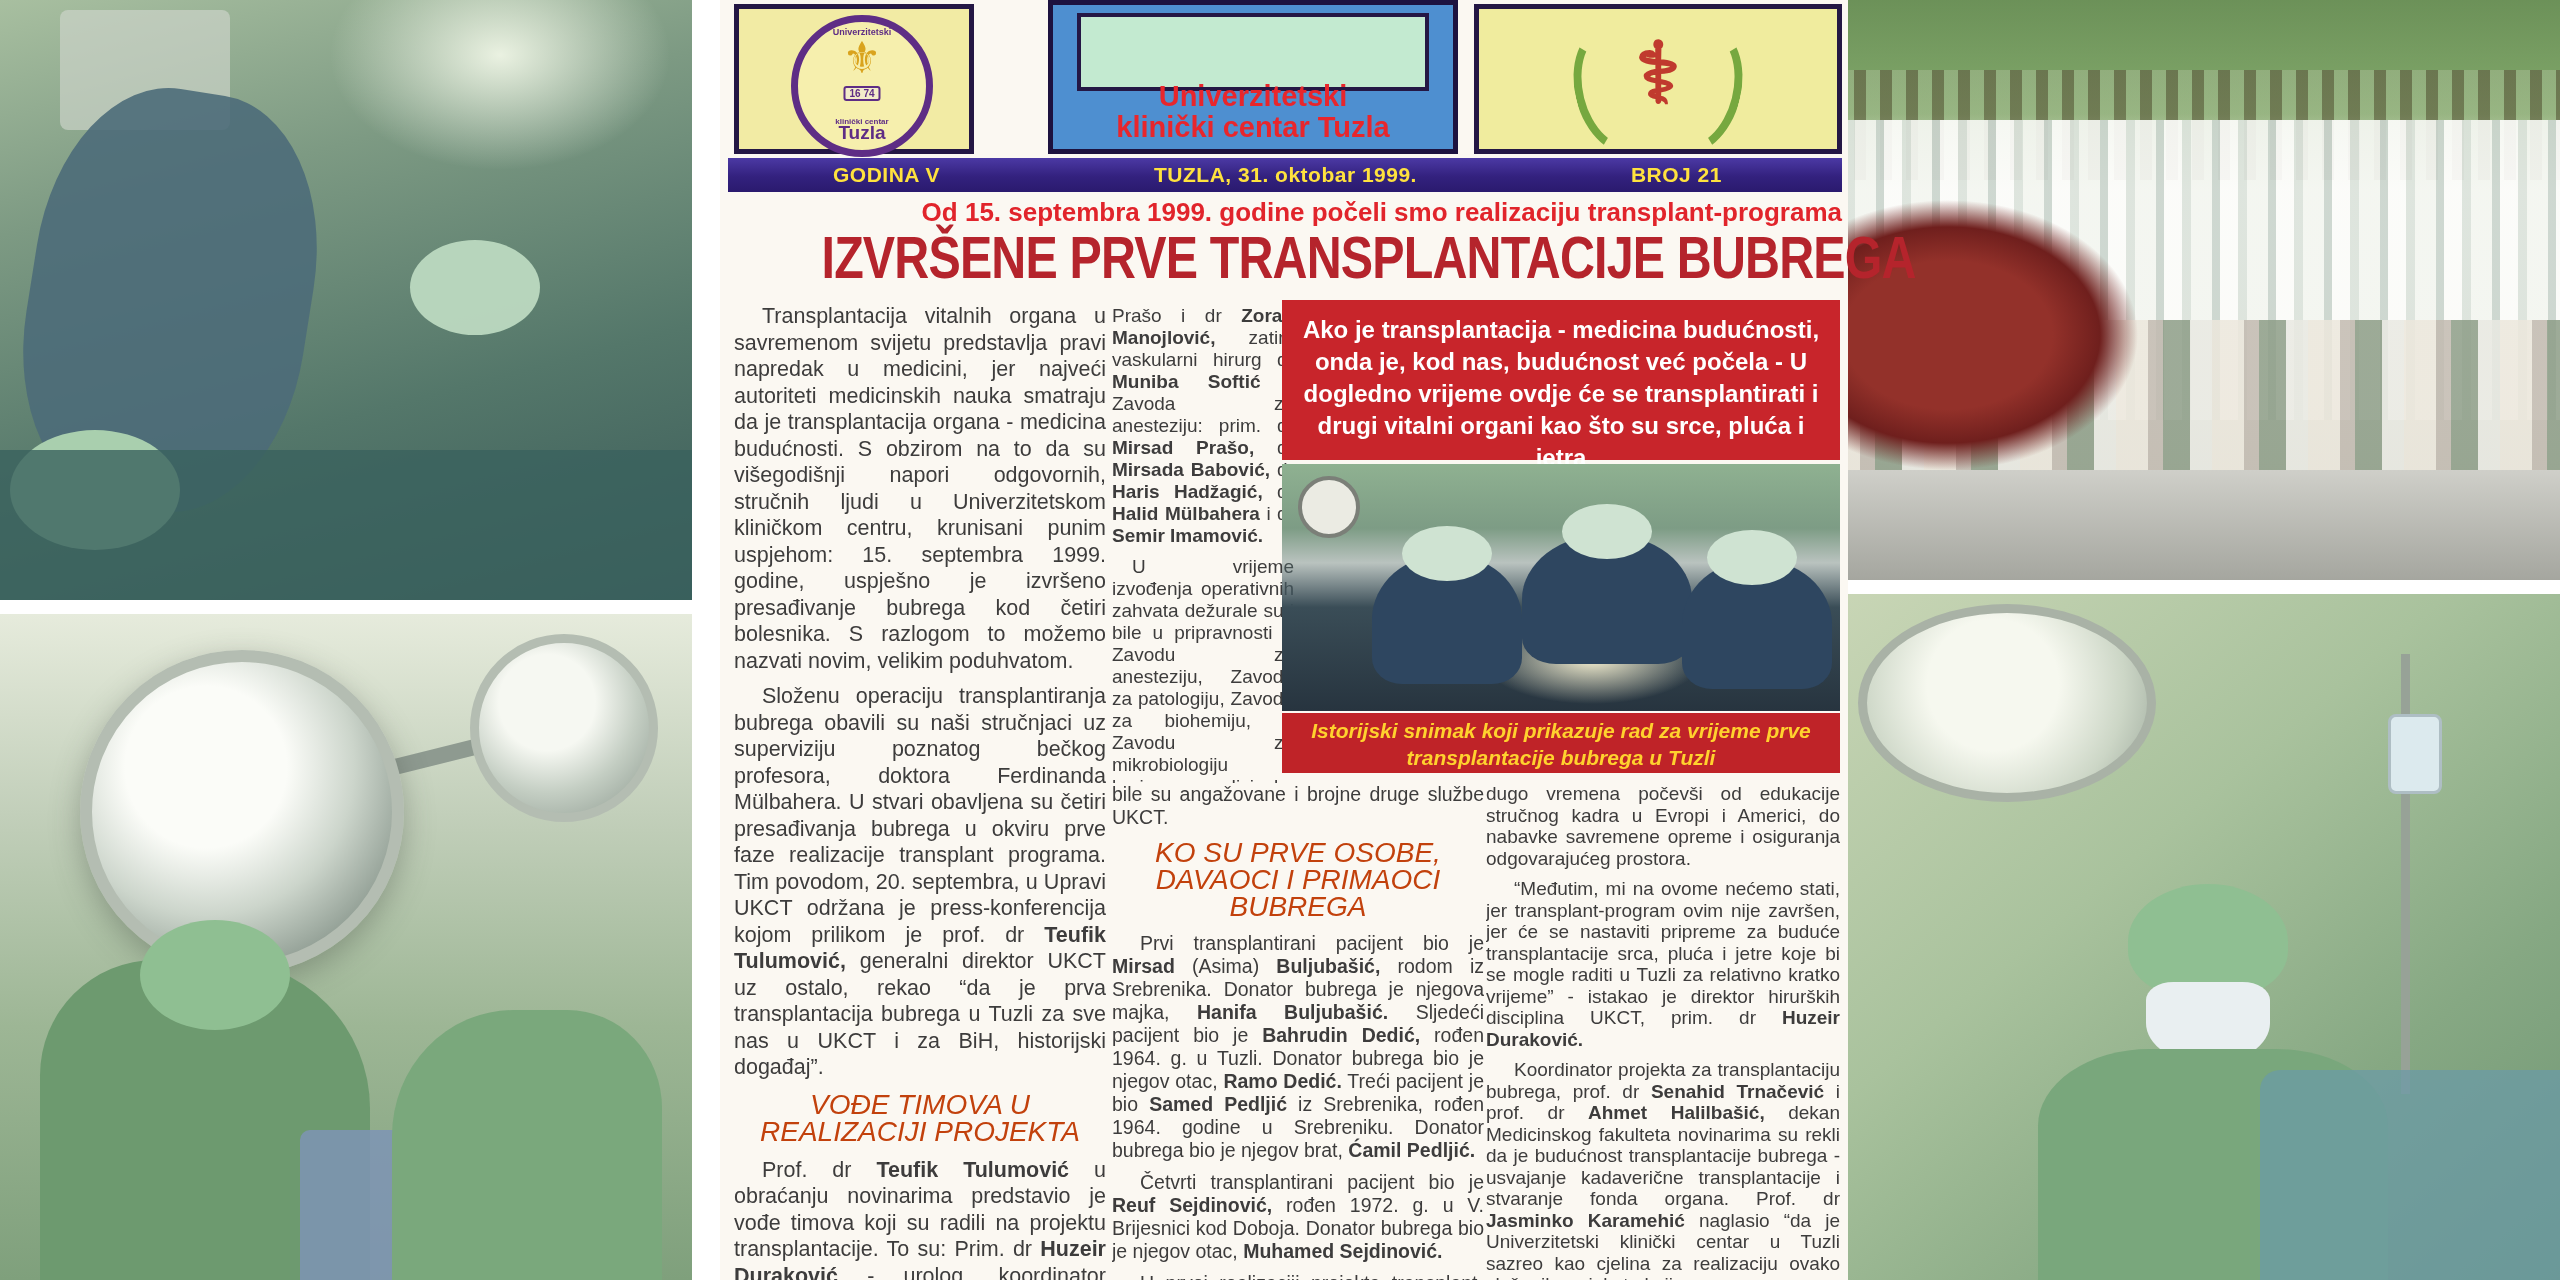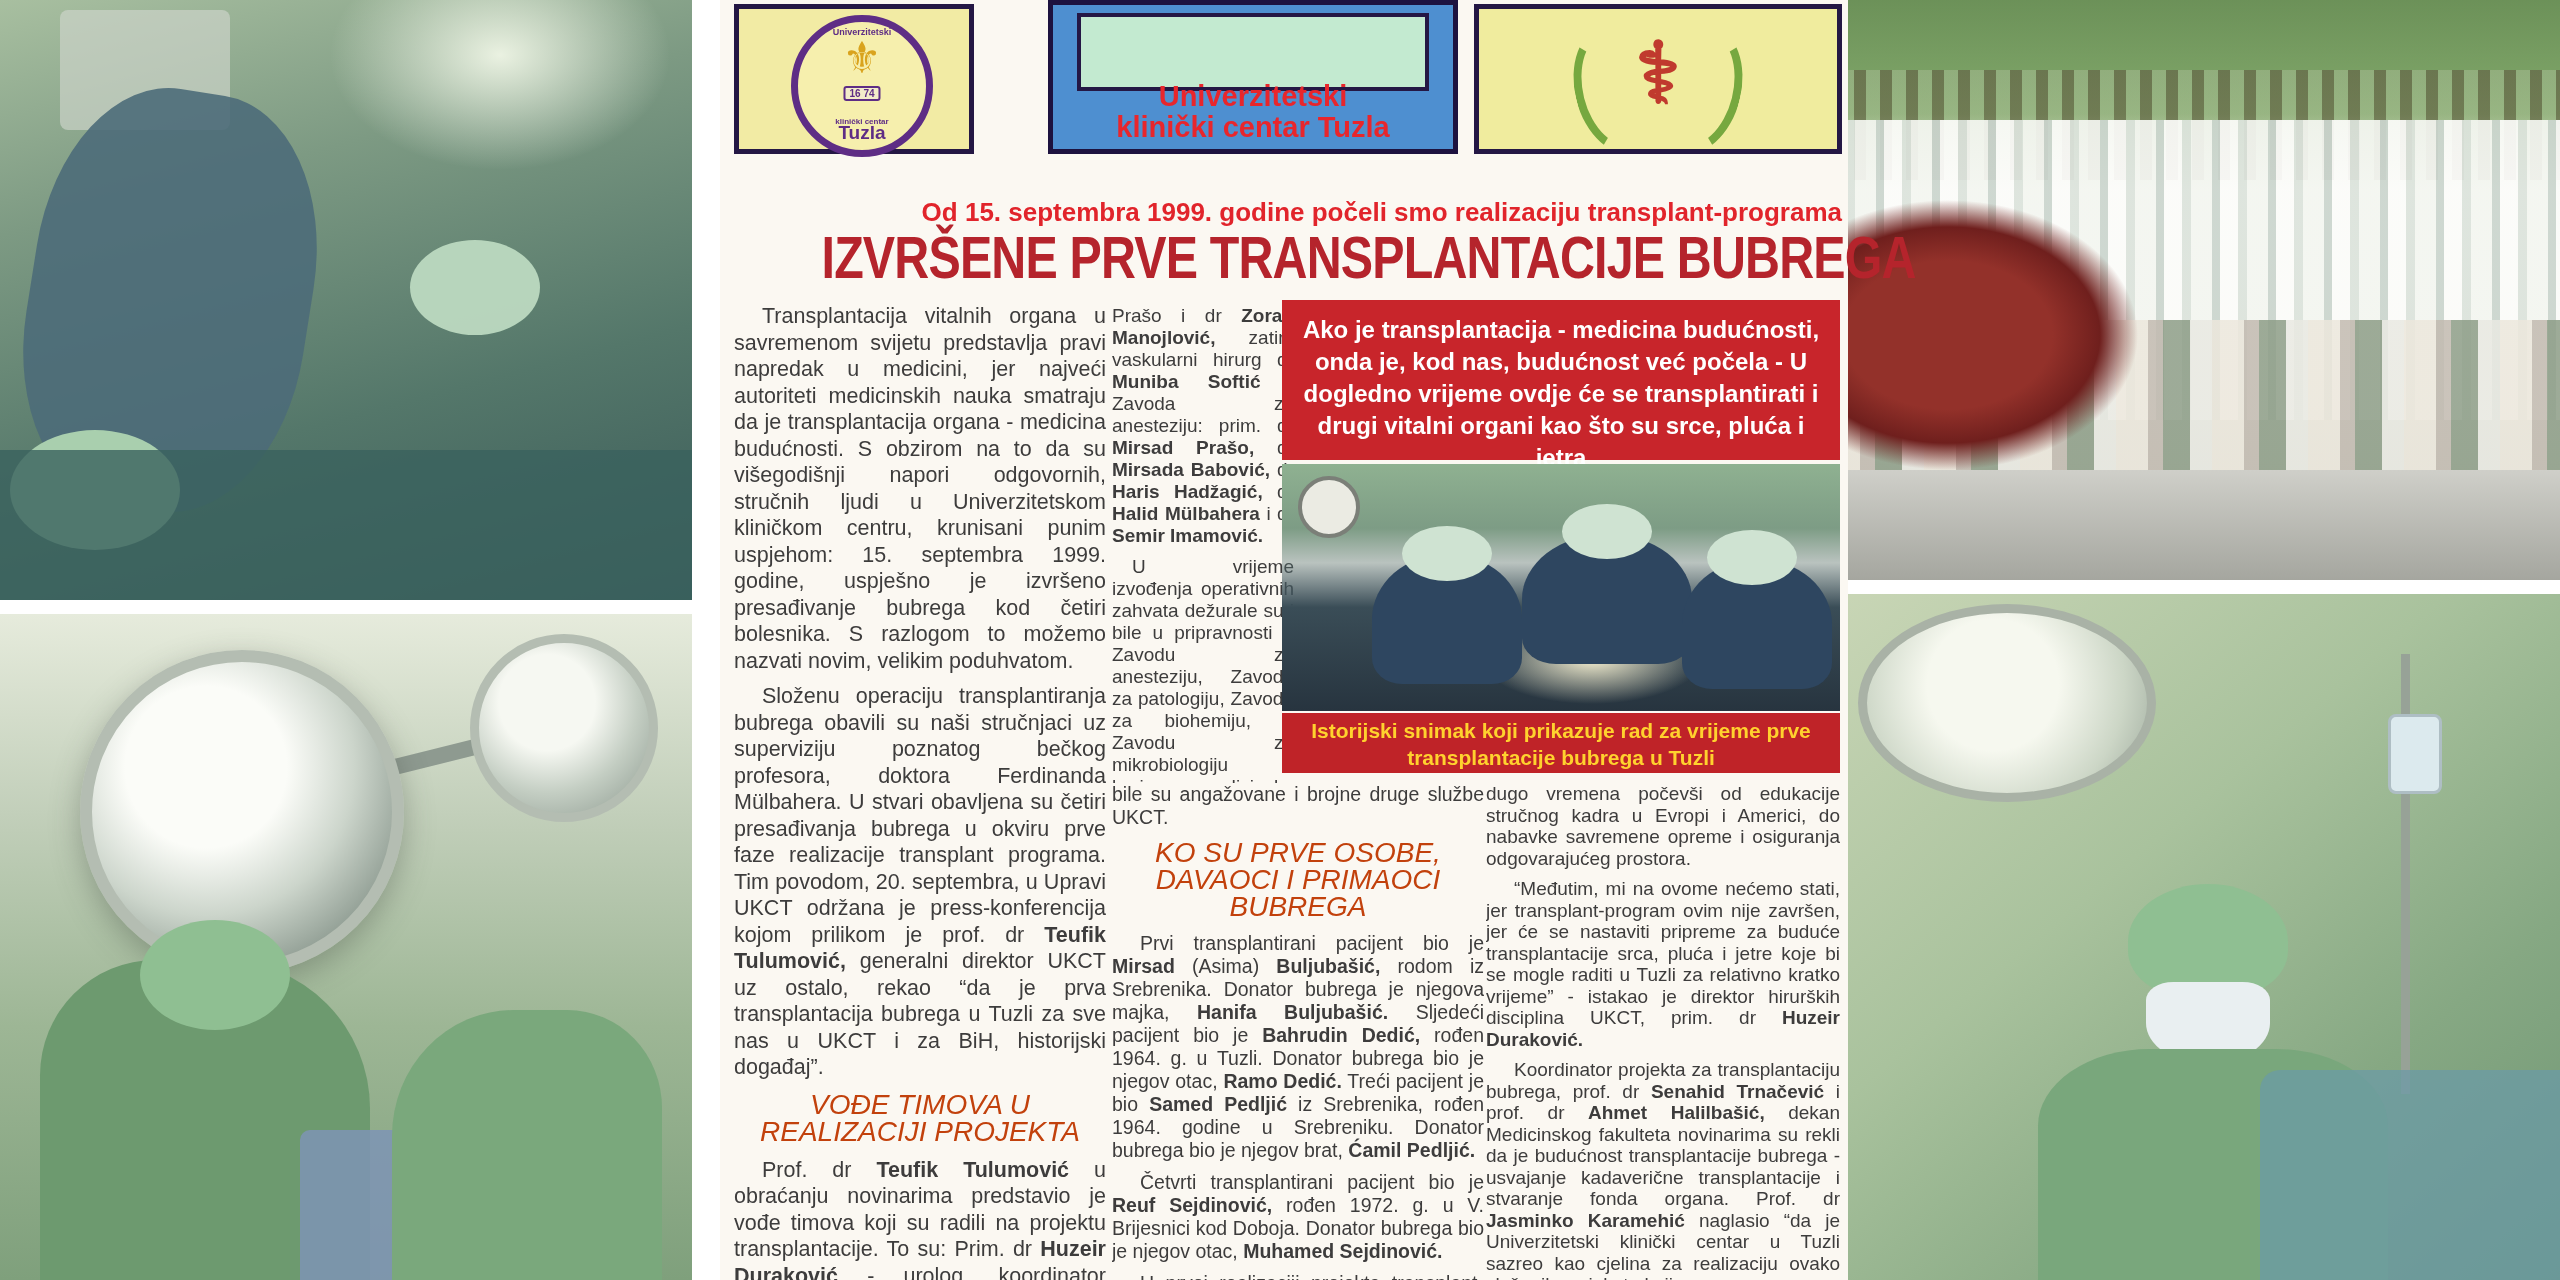--- a/index.html
+++ b/index.html
@@ -86,21 +86,21 @@
              font-size:24px;line-height:32px;text-align:center;padding:14px 18px;}
   .art-photo{left:562px;top:464px;width:558px;height:247px;overflow:hidden;
              background:linear-gradient(180deg,#8fb191 0%,#7d9c85 26%,#54707064 40%,#3a4d57 58%,#27343f 100%);}
   .p-clock{position:absolute;left:16px;top:12px;width:54px;height:54px;border-radius:50%;background:#ebebE3;
            border:4px solid #7b7f78;}
   .p-glow{position:absolute;left:200px;top:150px;width:220px;height:90px;border-radius:50%;
           background:radial-gradient(closest-side,rgba(255,248,215,.95),rgba(255,248,215,0));}
   .p-fig{position:absolute;width:150px;height:130px;background:#2e4660;border-radius:50% 50% 20% 20%;}
   .p-cap{position:absolute;width:90px;height:55px;background:#cfe3d2;border-radius:50%;}
   .caption-bar{left:562px;top:713px;width:558px;height:60px;background:#bf2328;color:#ffd22e;font-weight:bold;
-               font-size:21px;line-height:27px;text-align:center;padding-top:4px;}
+               font-style:italic;font-size:21px;line-height:27px;text-align:center;padding-top:4px;}
   .col{position:absolute;overflow:hidden;color:#3d3c3c;text-align:justify;}
   .col p{margin:0 0 9px;text-indent:28px;}
   .c1{left:14px;top:303px;width:372px;height:977px;font-size:21.5px;line-height:26.5px;}
   .c2n{left:392px;top:305px;width:182px;height:478px;font-size:19px;line-height:22px;}
   .c2n p{text-indent:20px;}
   .c2w{left:392px;top:783px;width:372px;height:497px;font-size:19.5px;line-height:23px;}
   .c2w p.cont{text-indent:0;}
   .c3{left:766px;top:783px;width:354px;height:497px;font-size:19px;line-height:21.5px;}
   .subhead{color:#c2410c;font-weight:normal;font-style:italic;text-align:center;text-indent:0;
            font-size:28px;line-height:27px;margin:10px 6px 12px;}
@@ -163,20 +163,25 @@
       <div>klinički centar Tuzla</div>
     </div>
   </div>
 
   <div class="box emblem-box">
     <div class="laurel laurel-l"></div>
     <div class="laurel laurel-r"></div>
     <div class="emblem-glyph">⚕</div>
   </div>
 
+  <div class="box issue-bar">
+    <span>GODINA V</span>
+    <span>TUZLA, 31. oktobar 1999.</span>
+    <span>BROJ 21</span>
+  </div>
 
   <div class="box kicker">Od 15. septembra 1999. godine počeli smo realizaciju transplant-programa</div>
   <div class="box headline">IZVRŠENE PRVE TRANSPLANTACIJE BUBREGA</div>
 
   <div class="col c1">
     <p><span>Transplantacija vitalnih organa u savremenom svijetu predstavlja pravi napredak u medicini, jer najveći autoriteti medicinskih nauka smatraju da je transplantacija organa - medicina budućnosti. S obzirom na to da su višegodišnji napori odgovornih, stručnih ljudi u Univerzitetskom kliničkom centru, krunisani punim uspjehom: 15. septembra 1999. godine, uspješno je izvršeno presađivanje bubrega kod četiri bolesnika. S razlogom to možemo nazvati novim, velikim poduhvatom.</span></p>
     <p><span>Složenu operaciju transplantiranja bubrega obavili su naši stručnjaci uz superviziju poznatog bečkog profesora, doktora Ferdinanda Mülbahera. U stvari obavljena su četiri presađivanja bubrega u okviru prve faze realizacije transplant programa. Tim povodom, 20. septembra, u Upravi UKCT održana je press-konferencija kojom prilikom je prof. dr </span><b>Teufik Tulumović,</b><span> generalni direktor UKCT uz ostalo, rekao “da je prva transplantacija bubrega u Tuzli za sve nas u UKCT i za BiH, historijski događaj”.</span></p>
     <div class="subhead">VOĐE TIMOVA U REALIZACIJI PROJEKTA</div>
     <p><span>Prof. dr </span><b>Teufik Tulumović</b><span> u obraćanju novinarima predstavio je vođe timova koji su radili na projektu transplantacije. To su: Prim. dr </span><b>Huzeir Duraković</b><span> - urolog, koordinator projekta transplant programa - prof. dr </span></p>
   </div>

